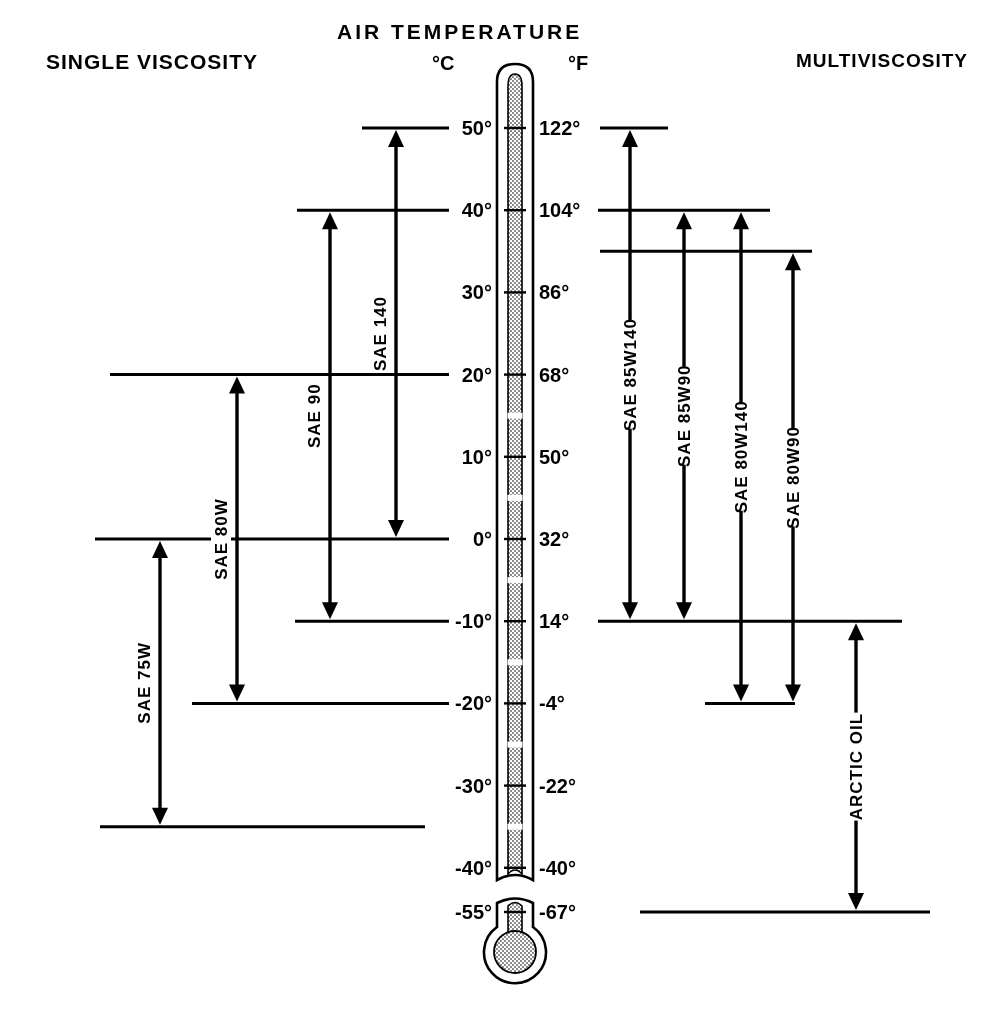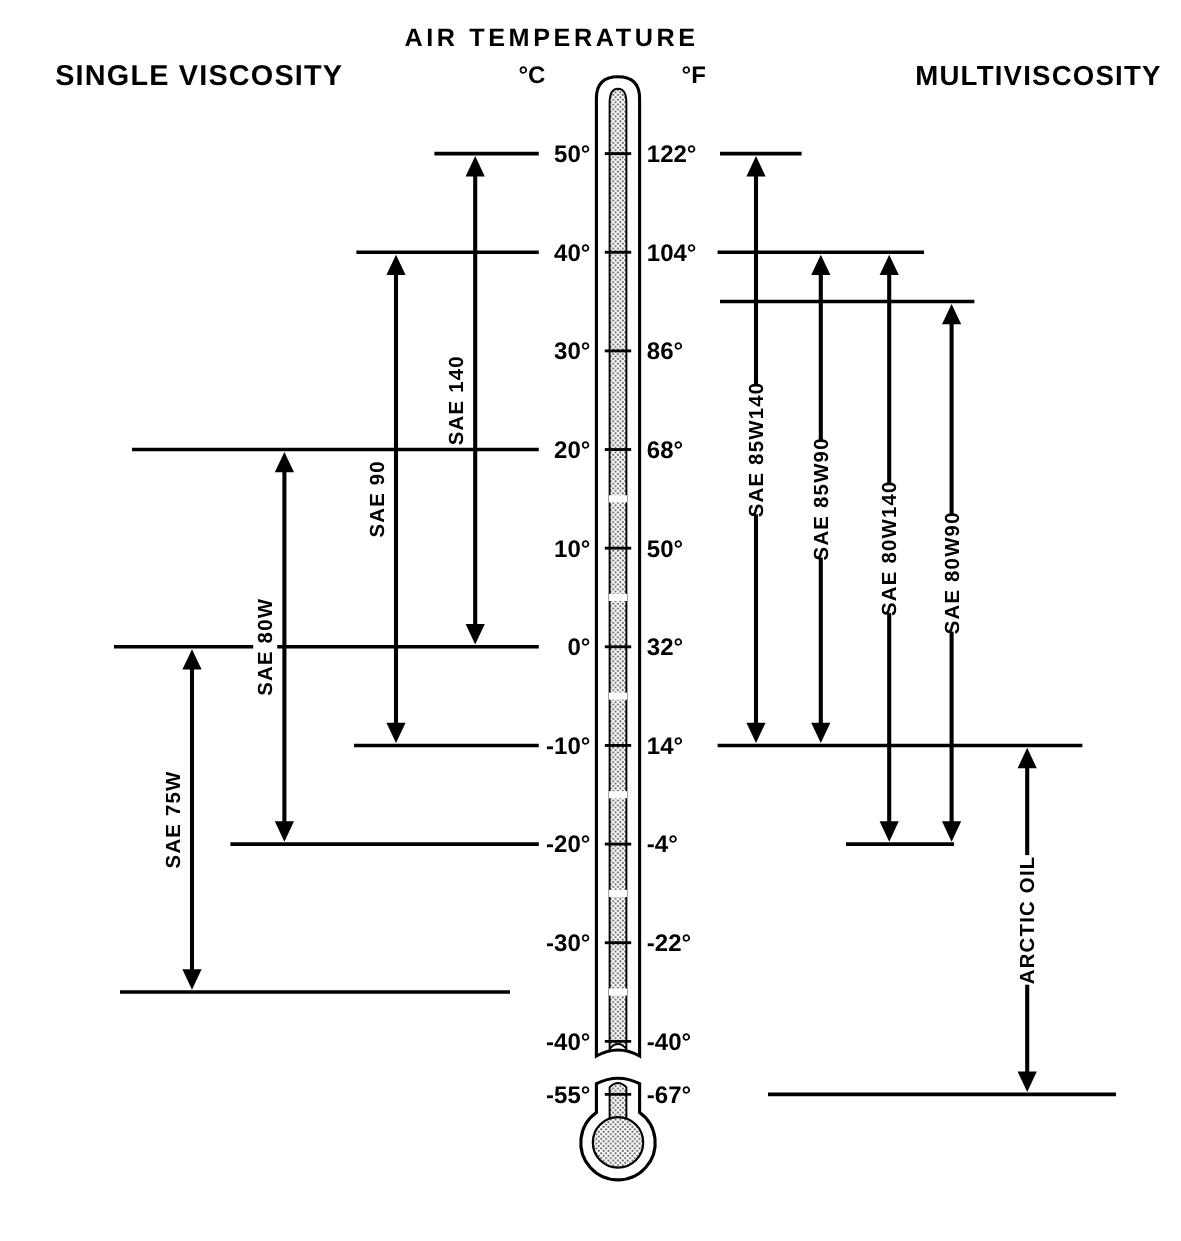--- a/index.html
+++ b/index.html
@@ -1,21 +1,21 @@
 <!DOCTYPE html>
 <html><head>
 <meta charset="utf-8">
 <style>
   html,body{margin:0;padding:0;background:#fff;}
   .page{position:relative;width:984px;height:1034px;background:#fff;overflow:hidden;
         font-family:"Liberation Sans",sans-serif;color:#000;}
   .hdr{position:absolute;font-weight:700;white-space:nowrap;}
-  .hdr.left{left:46px;top:50px;font-size:24px;letter-spacing:1px;}
+  .hdr.left{left:46px;top:50px;font-size:21px;letter-spacing:1px;}
   .hdr.title{left:337px;top:20px;width:360px;font-size:21px;letter-spacing:3px;}
-  .hdr.right{right:16px;top:50px;font-size:23px;letter-spacing:1px;}
+  .hdr.right{right:16px;top:50px;font-size:19px;letter-spacing:1px;}
   .unit{position:absolute;top:52px;font-size:20px;font-weight:700;}
   .unit.c{left:432px;}
   .unit.f{left:568px;}
   svg#diagram{position:absolute;left:0;top:0;}
 </style>
 </head>
 <body>
 
 <div class="page">
   <div class="hdr left">SINGLE VISCOSITY</div>

